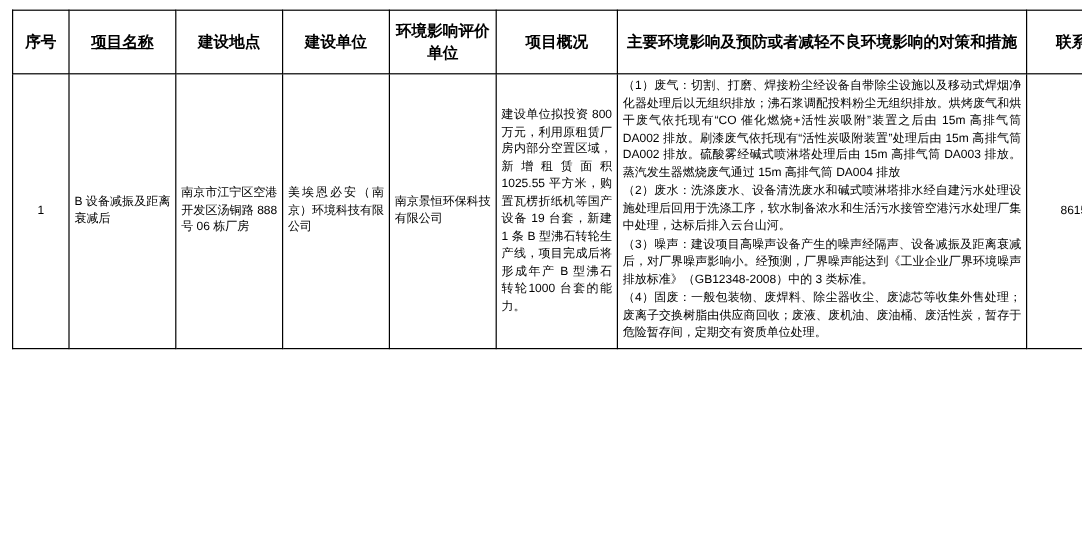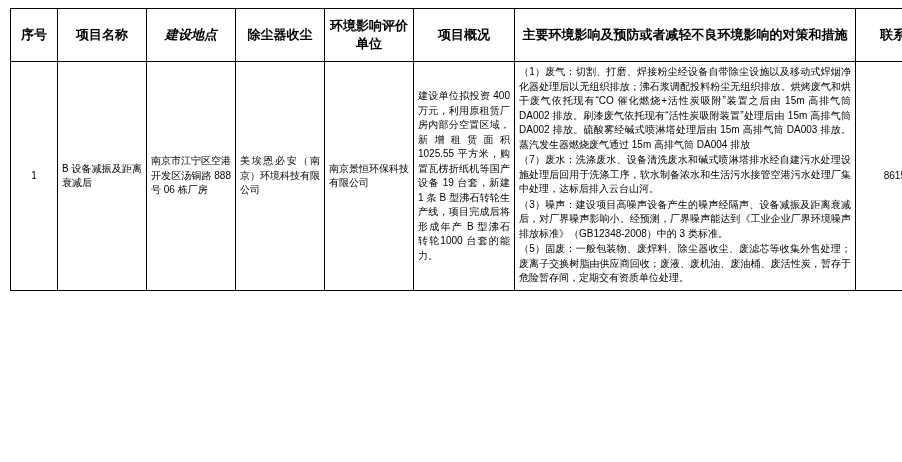--- a/index.html
+++ b/index.html
@@ -35,22 +35,22 @@
     line-height: 1.45;
   }
   table.env-table thead th {
     text-align: center;
     font-weight: bold;
     font-size: 13px;
     padding: 8px 4px;
     line-height: 1.4;
   }
   .col-no      { width: 38px; }
-  .col-name    { width: 80px; }
-  .col-place   { width: 80px; font-style: italic; }
+  .col-name    { width: 80px; text-decoration: underline; }
+  .col-place   { width: 80px; }
   .col-unit    { width: 80px; }
   .col-eval    { width: 80px; margin-left: 40px; }
   .col-summary { width: 92px; }
   .col-measure { width: 332px; }
   .col-phone   { width: 92px; }
 
   td.c-center {
     text-align: center;
   }
   td.c-just {
@@ -71,38 +71,38 @@
 </head>
 <body>
 
 <div class="page">
   <table class="env-table">
     <thead>
       <tr>
         <th class="col-no">序号</th>
         <th class="col-name">项目名称</th>
         <th class="col-place">建设地点</th>
-        <th class="col-unit">除尘器收尘</th>
+        <th class="col-unit">建设单位</th>
         <th class="col-eval">环境影响评价单位</th>
         <th class="col-summary">项目概况</th>
         <th class="col-measure">主要环境影响及预防或者减轻不良环境影响的对策和措施</th>
         <th class="col-phone">联系电话</th>
       </tr>
     </thead>
     <tbody>
       <tr>
         <td class="c-center">1</td>
         <td class="c-body">B 设备减振及距离衰减后</td>
         <td class="c-body">南京市江宁区空港开发区汤铜路 888 号 06 栋厂房</td>
         <td class="c-body">美埃恩必安（南京）环境科技有限公司</td>
         <td class="c-body">南京景恒环保科技有限公司</td>
-        <td class="c-body">建设单位拟投资 400 万元，利用原租赁厂房内部分空置区域，新增租赁面积 1025.55 平方米，购置瓦楞折纸机等国产设备 19 台套，新建 1 条 B 型沸石转轮生产线，项目完成后将形成年产 B 型沸石转轮1000 台套的能力。</td>
+        <td class="c-body">建设单位拟投资 800 万元，利用原租赁厂房内部分空置区域，新增租赁面积 1025.55 平方米，购置瓦楞折纸机等国产设备 19 台套，新建 1 条 B 型沸石转轮生产线，项目完成后将形成年产 B 型沸石转轮1000 台套的能力。</td>
         <td class="c-just">
           <p class="measure-para">（1）废气：切割、打磨、焊接粉尘经设备自带除尘设施以及移动式焊烟净化器处理后以无组织排放；沸石浆调配投料粉尘无组织排放。烘烤废气和烘干废气依托现有“CO 催化燃烧+活性炭吸附”装置之后由 15m 高排气筒 DA002 排放。刷漆废气依托现有“活性炭吸附装置”处理后由 15m 高排气筒 DA002 排放。硫酸雾经碱式喷淋塔处理后由 15m 高排气筒 DA003 排放。蒸汽发生器燃烧废气通过 15m 高排气筒 DA004 排放</p>
-          <p class="measure-para">（7）废水：洗涤废水、设备清洗废水和碱式喷淋塔排水经自建污水处理设施处理后回用于洗涤工序，软水制备浓水和生活污水接管空港污水处理厂集中处理，达标后排入云台山河。</p>
+          <p class="measure-para">（2）废水：洗涤废水、设备清洗废水和碱式喷淋塔排水经自建污水处理设施处理后回用于洗涤工序，软水制备浓水和生活污水接管空港污水处理厂集中处理，达标后排入云台山河。</p>
           <p class="measure-para">（3）噪声：建设项目高噪声设备产生的噪声经隔声、设备减振及距离衰减后，对厂界噪声影响小。经预测，厂界噪声能达到《工业企业厂界环境噪声排放标准》（GB12348-2008）中的 3 类标准。</p>
-          <p class="measure-para">（5）固废：一般包装物、废焊料、除尘器收尘、废滤芯等收集外售处理；废离子交换树脂由供应商回收；废液、废机油、废油桶、废活性炭，暂存于危险暂存间，定期交有资质单位处理。</p>
+          <p class="measure-para">（4）固废：一般包装物、废焊料、除尘器收尘、废滤芯等收集外售处理；废离子交换树脂由供应商回收；废液、废机油、废油桶、废活性炭，暂存于危险暂存间，定期交有资质单位处理。</p>
         </td>
         <td class="c-center">86157963</td>
       </tr>
     </tbody>
   </table>
 </div>
 
 </body></html>

